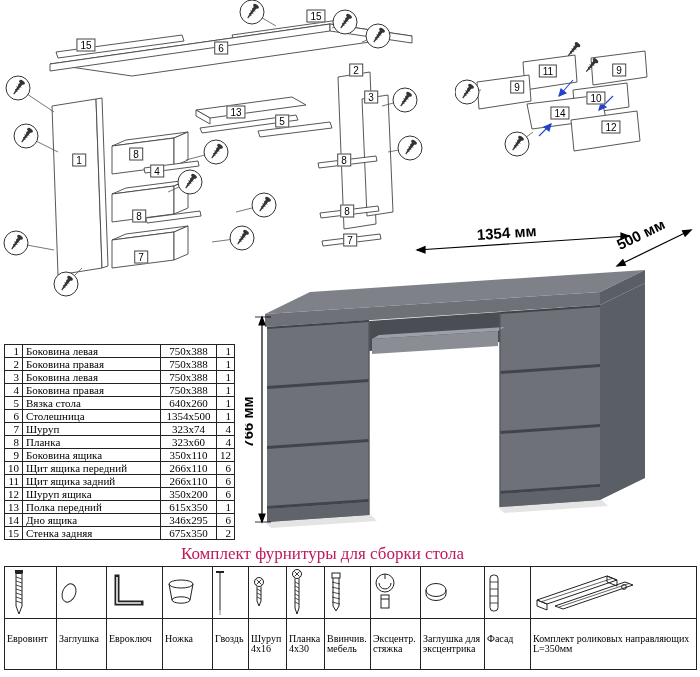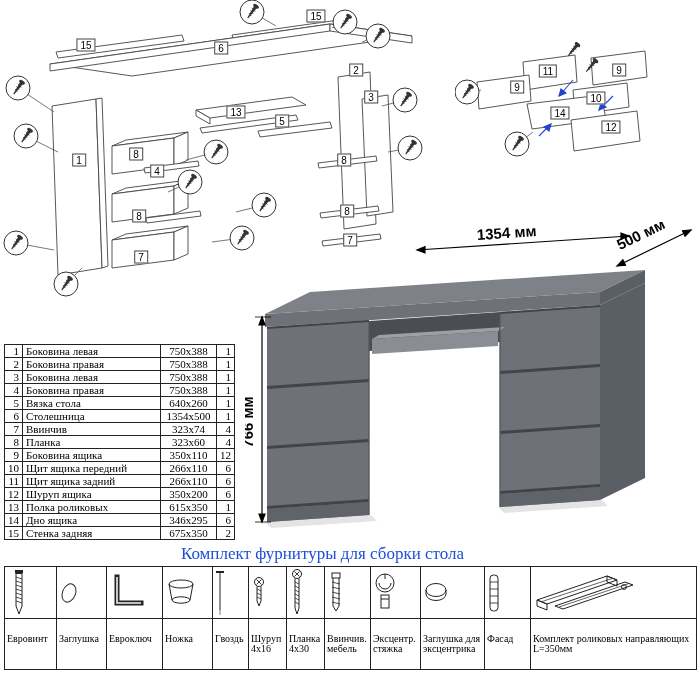--- a/index.html
+++ b/index.html
@@ -44,21 +44,21 @@
   .c-num  { width:16px;  text-align:right; }
   .c-name { width:138px; text-align:left;margin-left:20px; }
   .c-size { width:56px;  text-align:center; }
   .c-qty  { width:18px;  text-align:right; }
 
   
   .hw-title {
     position:absolute; top:544px; left:0; width:645px;
     text-align:center;
     font-size:17px;
-    color:#1d4ed8;
+    color:#be185d;
   }
 
   
   .hw-table {
     position:absolute; left:4px; top:566px; width:692px;
     border-collapse:collapse;
     table-layout:fixed;
   }
   .hw-table td { border:1px solid #222; overflow:hidden; }
   .hw-icon-cell { height:52px; text-align:center; vertical-align:middle; background:#fff; }
@@ -321,21 +321,21 @@
         <td class="c-qty">1</td>
       </tr>
       <tr>
         <td class="c-num">6</td>
         <td class="c-name">Столешница</td>
         <td class="c-size">1354x500</td>
         <td class="c-qty">1</td>
       </tr>
       <tr>
         <td class="c-num">7</td>
-        <td class="c-name">Ввинчив</td>
+        <td class="c-name">Шуруп</td>
         <td class="c-size">323x74</td>
         <td class="c-qty">4</td>
       </tr>
       <tr>
         <td class="c-num">8</td>
         <td class="c-name">Планка</td>
         <td class="c-size">323x60</td>
         <td class="c-qty">4</td>
       </tr>
       <tr>
@@ -357,21 +357,21 @@
         <td class="c-qty">6</td>
       </tr>
       <tr>
         <td class="c-num">12</td>
         <td class="c-name">Шуруп ящика</td>
         <td class="c-size">350x200</td>
         <td class="c-qty">6</td>
       </tr>
       <tr>
         <td class="c-num">13</td>
-        <td class="c-name">Полка роликовых</td>
+        <td class="c-name">Полка передний</td>
         <td class="c-size">615x350</td>
         <td class="c-qty">1</td>
       </tr>
       <tr>
         <td class="c-num">14</td>
         <td class="c-name">Дно ящика</td>
         <td class="c-size">346x295</td>
         <td class="c-qty">6</td>
       </tr>
       <tr>

